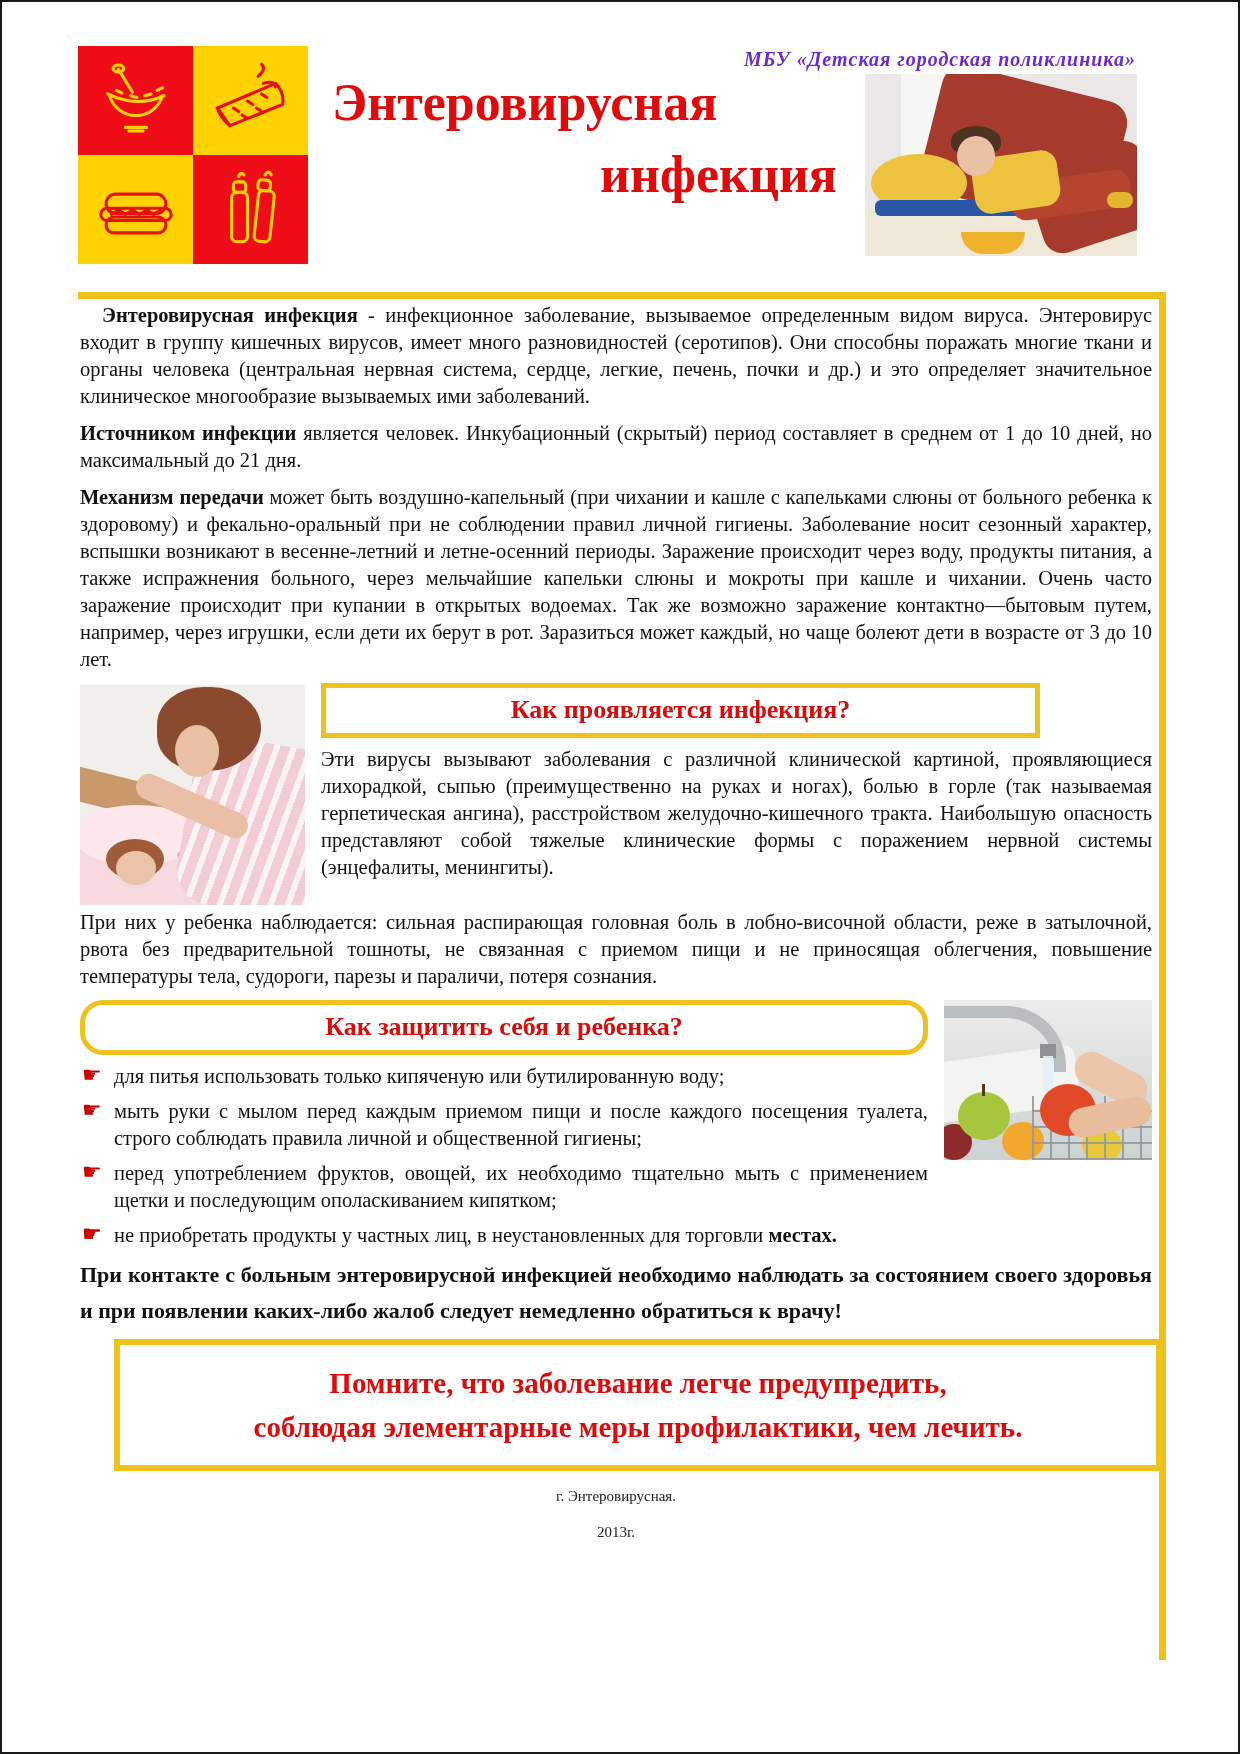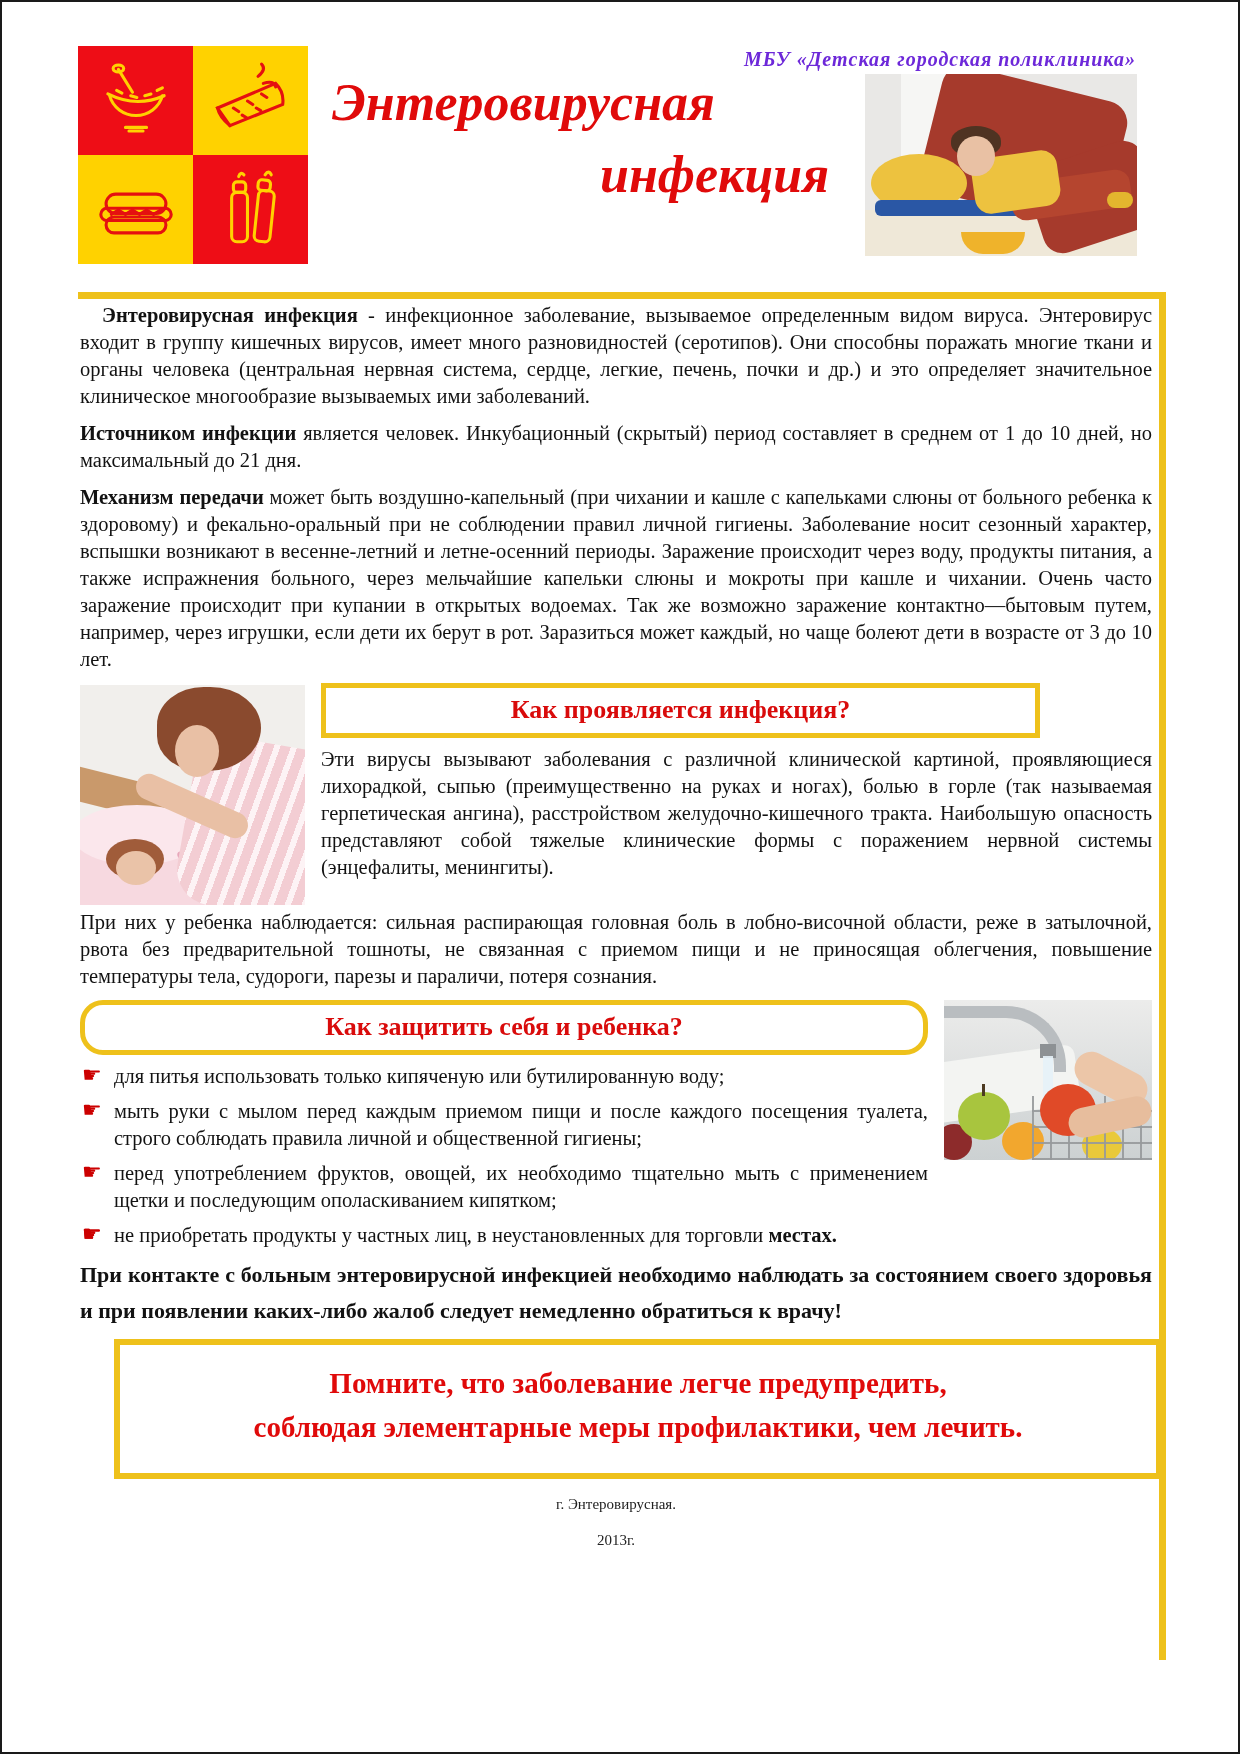--- a/index.html
+++ b/index.html
@@ -16,21 +16,21 @@
     border:2px solid #1a1a1a;background:#fff;overflow:hidden;
     font-family:"Liberation Serif","DejaVu Serif",serif;color:var(--ink);
   }
   
   .header{position:absolute;left:0;top:0;width:100%;height:292px;}
   .org-name{
     position:absolute;top:46px;right:102px;font-size:20px;font-weight:bold;
     font-style:italic;letter-spacing:1px;color:#6d28d9;
   }
   .title-line{position:absolute;font-size:52px;line-height:1.05;font-weight:bold;
-    font-style:italic;color:var(--title-red);white-space:nowrap;text-align:right;}
+    color:var(--title-red);white-space:nowrap;text-align:right;}
   .title-line.l1{left:330px;top:74px;}
   .title-line.l2{left:598px;top:146px;}
   
   .logo{position:absolute;left:76px;top:44px;width:230px;height:218px;
     display:grid;grid-template-columns:1fr 1fr;grid-template-rows:1fr 1fr;}
   .logo-cell{display:flex;align-items:center;justify-content:center;}
   .logo-cell.red{background:var(--logo-red);}
   .logo-cell.yellow{background:var(--logo-yellow);}
   .logo-cell svg{width:92px;height:88px;}
   .stroke-y{stroke:var(--logo-yellow);} .stroke-r{stroke:#e51010;}
@@ -106,21 +106,21 @@
   ul.rules li .hand{position:absolute;left:2px;top:-2px;color:#cc0000;font-size:22px;
     font-family:"DejaVu Sans",sans-serif;}
   
   .warning{
     font-weight:bold;font-size:22px;line-height:36px;text-align:center;margin:4px 0 12px 0;
     text-decoration-thickness:2px;text-underline-offset:5px;
   }
   
   .reminder-box{
     border:6px solid var(--gold);background:#fff;margin:0 -10px 0 34px;
-    padding:16px 10px 24px 10px;text-align:center;
+    padding:16px 10px 16px 10px;text-align:center;
   }
   .reminder-line{font-size:29px;line-height:44px;font-weight:bold;color:var(--title-red);}
   
   .footer{margin-top:12px;text-align:center;font-size:15px;color:#222;}
   .footer div{margin-top:9px;}
 </style>
 </head>
 <body>
 
 <div class="page">

